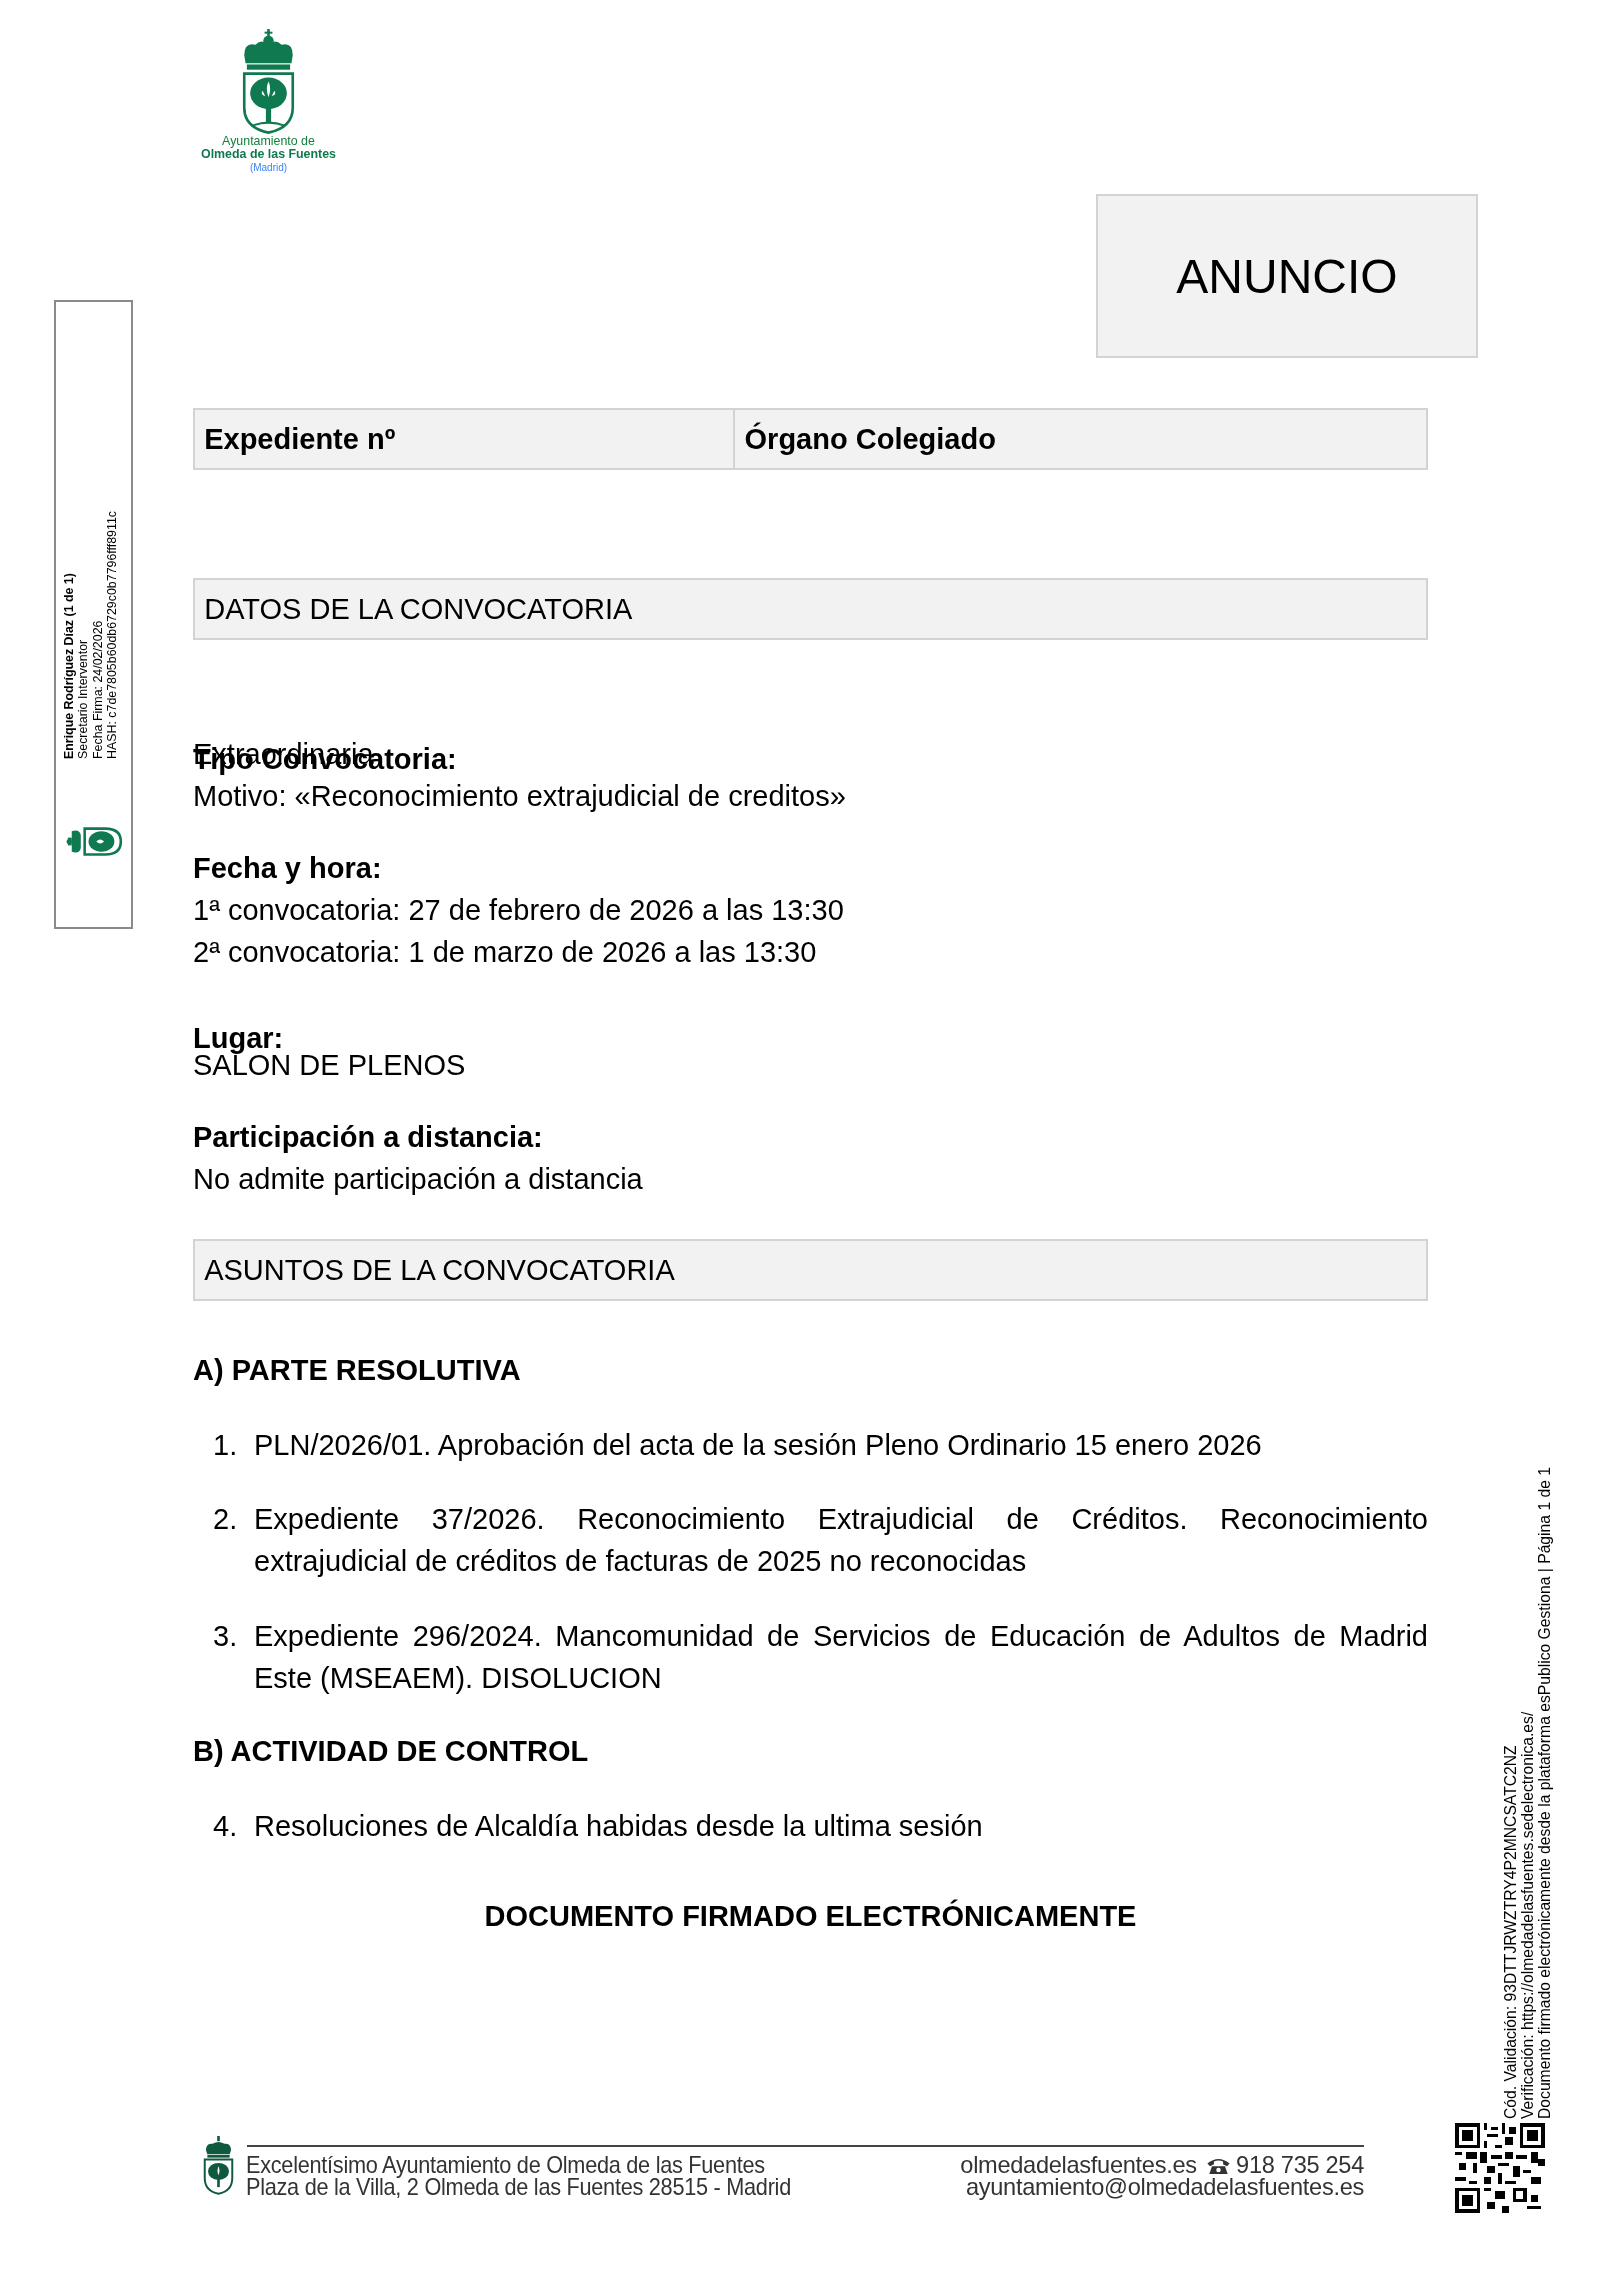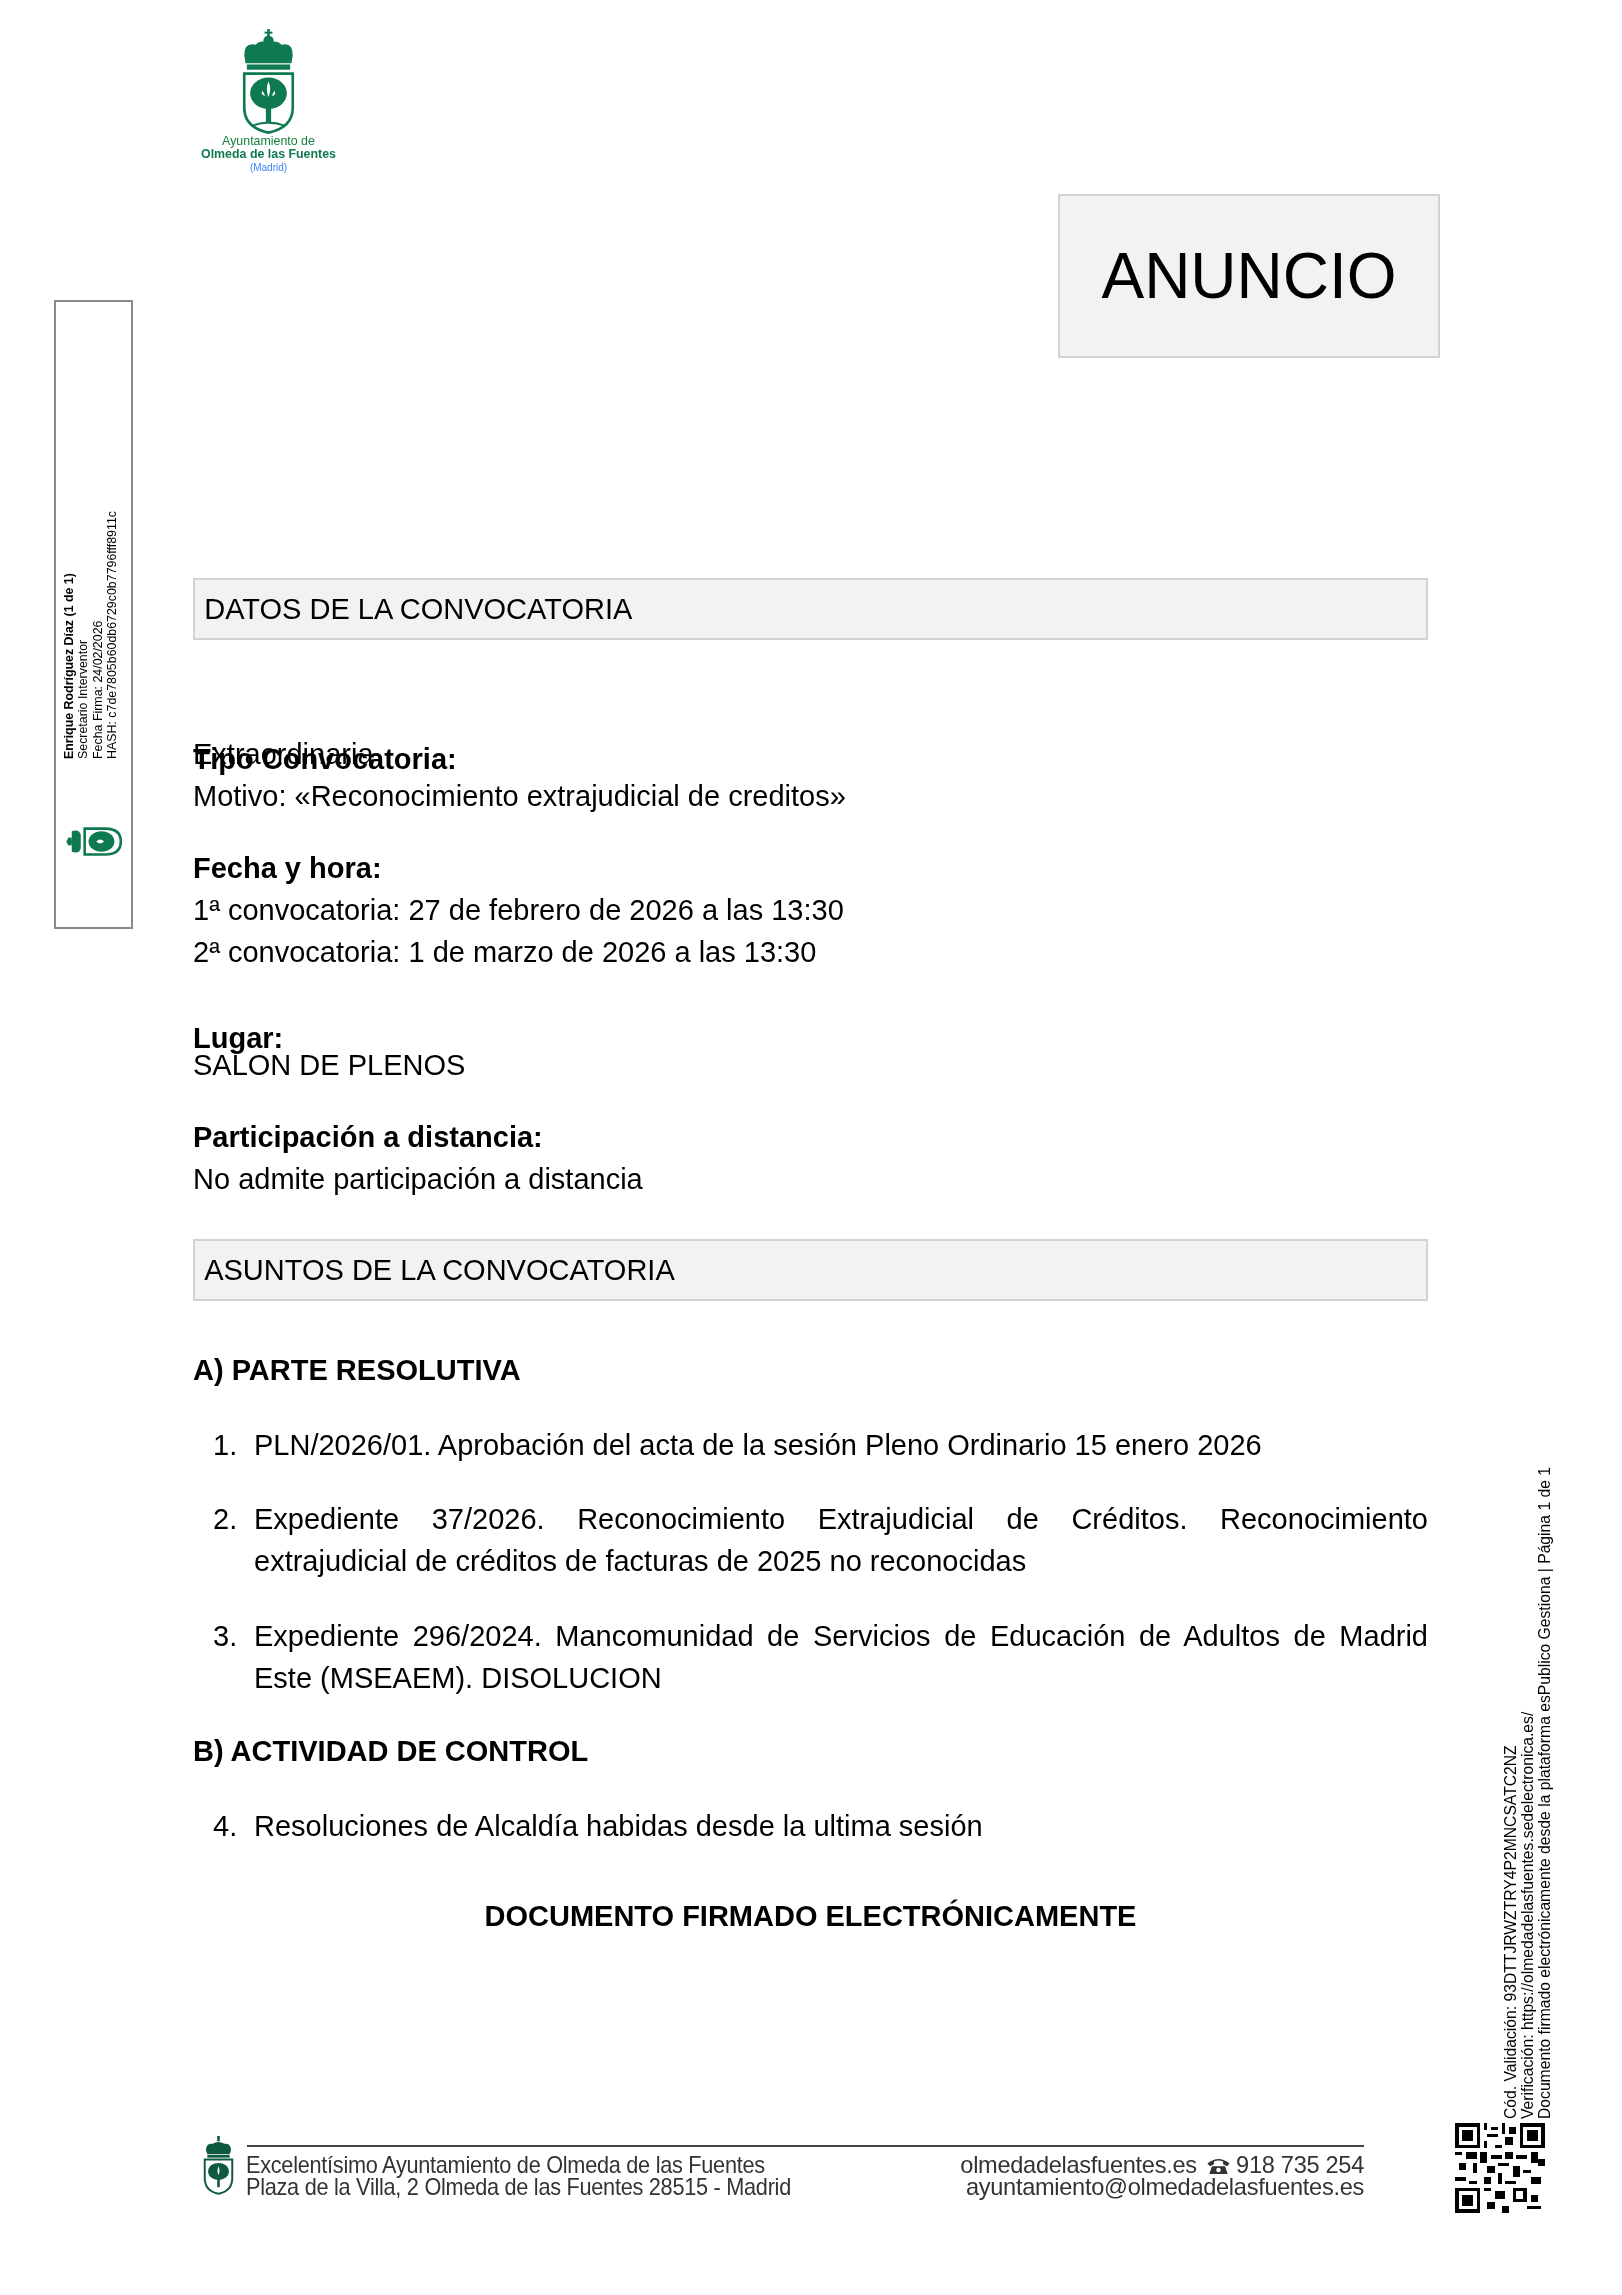--- a/index.html
+++ b/index.html
@@ -8,23 +8,23 @@
   .abs { position: absolute; }
 
   
   #logo { left: 194px; top: 29px; width: 149px; height: 144px; text-align: center; }
   #logo svg { display: block; margin: 0 auto; }
   .logo-t1 { font-size: 12.4px; color: #15803d; line-height: 13px; margin-top: 1.3px; }
   .logo-t2 { font-size: 12.4px; color: #0f7a4f; font-weight: bold; line-height: 13px; }
   .logo-t3 { font-size: 10px; color: #3b82f6; line-height: 13px; }
 
   
-  #anuncio { left: 1058px; top: 194px; width: 382px; height: 164px; background: #f2f2f2;
+  #anuncio { left: 1096px; top: 194px; width: 382px; height: 164px; background: #f2f2f2;
              border: 2px solid #d3d3d3; box-sizing: border-box; display: flex;
-             align-items: center; justify-content: center; font-size: 64px; }
+             align-items: center; justify-content: center; font-size: 48px; }
 
   
   #exp-table { left: 193px; top: 408px; width: 1235px; border-collapse: collapse; }
   #exp-table td { border: 2px solid #d3d3d3; padding: 0 9.2px; font-size: 29px; height: 58px; }
   #exp-table tr.head td { background: #f2f2f2; font-weight: bold; }
   #exp-table td.c1 { width: 520px; }
 
   .section-bar { left: 193px; width: 1235px; height: 62px; background: #f2f2f2;
                  border: 2px solid #d3d3d3; box-sizing: border-box; font-weight: normal;
                  font-size: 29px; display: flex; align-items: center; padding-left: 9.2px; }
@@ -81,20 +81,24 @@
   </svg>
   <div class="logo-t1">Ayuntamiento de</div>
   <div class="logo-t2">Olmeda de las Fuentes</div>
   <div class="logo-t3">(Madrid)</div>
 </div>
 
 <div id="anuncio" class="abs">ANUNCIO</div>
 
 <table id="exp-table" class="abs">
   <tbody>
+      <tr class="head">
+    <td class="c1">Expediente nº</td>
+    <td>Órgano Colegiado</td>
+  </tr>
 </tbody>
   </table>
 
 <div class="abs section-bar" style="top:578px;">DATOS DE LA CONVOCATORIA</div>
 
 <div class="abs txt bold" style="top:726px;margin-top:12px;">Tipo Convocatoria:</div>
 <div class="abs txt" style="top:733px;">Extraordinaria</div>
 <div class="abs txt" style="top:775px;">Motivo: «Reconocimiento extrajudicial de creditos»</div>
 
 <div class="abs txt bold" style="top:847px;">Fecha y hora:</div>

